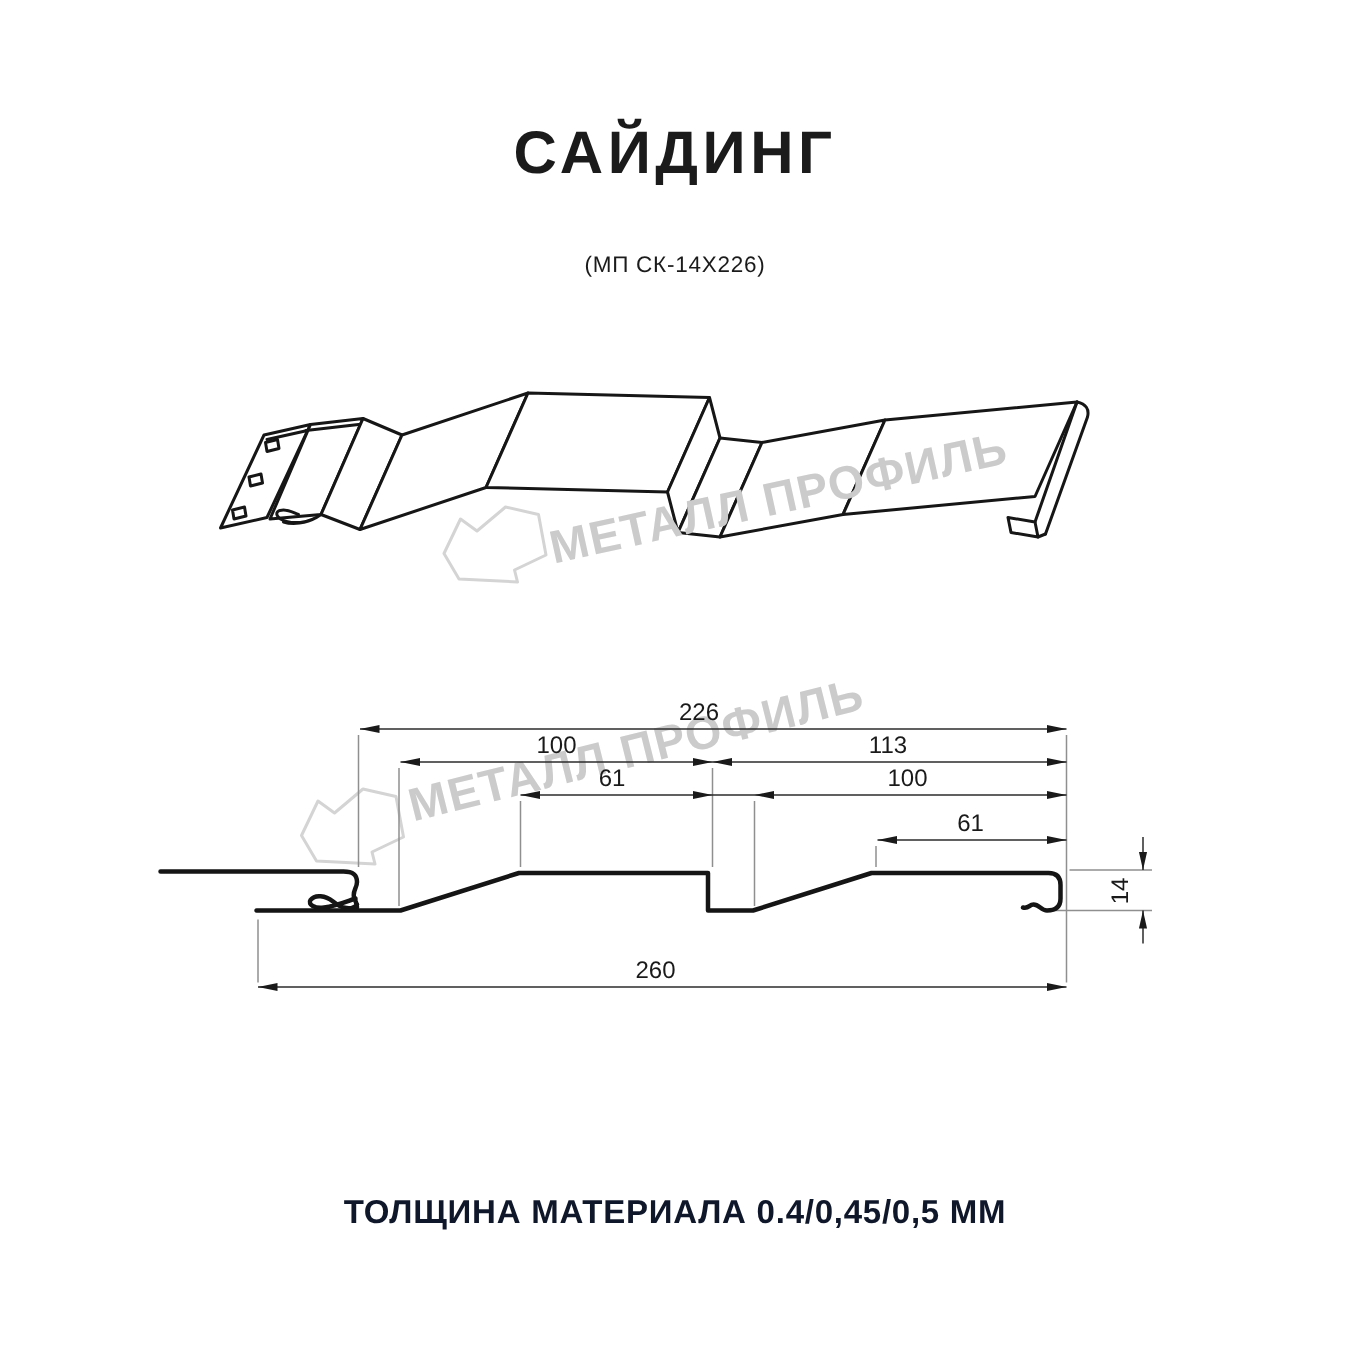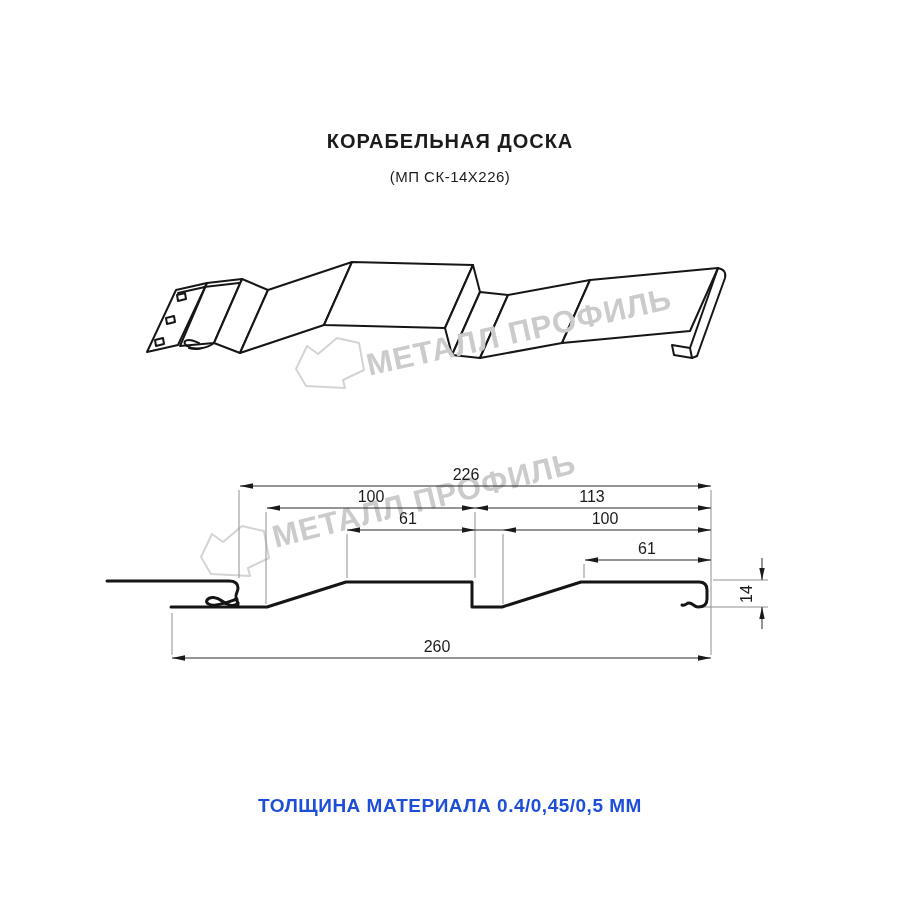--- a/index.html
+++ b/index.html
@@ -3,37 +3,37 @@
 <meta charset="utf-8">
 <style>
   html,body{margin:0;padding:0;background:#ffffff;}
   .canvas{position:relative;width:900px;height:900px;background:#fff;overflow:hidden;
           font-family:"Liberation Sans","DejaVu Sans",sans-serif;}
   .hdr{position:absolute;left:0;width:900px;text-align:center;color:#1b1b1b;}
   .hdr-title{top:80px;font-size:40px;font-weight:bold;letter-spacing:3px;}
   .hdr-sub{top:130px;font-size:20px;font-weight:600;letter-spacing:1px;}
   .hdr-model{top:168px;font-size:15px;font-weight:500;letter-spacing:0.5px;}
   .ftr{position:absolute;top:795px;left:0;width:900px;text-align:center;
-       font-size:19px;font-weight:600;letter-spacing:0.5px;color:#1d4ed8;}
+       font-size:22px;font-weight:600;letter-spacing:0.5px;color:#0f172a;}
   .wm-text{position:absolute;font-weight:bold;font-size:31px;letter-spacing:1px;
            color:#cbcbcb;white-space:nowrap;transform-origin:left center;}
   .wm1t{left:367px;top:348px;transform:rotate(-12.5deg);}
   .wm2t{left:273px;top:520px;transform:rotate(-14deg);}
   svg{position:absolute;}
   .svg3d{left:138px;top:248px;}
   .svg2d{left:95px;top:460px;}
   .wmlogo{left:0;top:0;}
   .dimtxt{font-family:"Liberation Sans","DejaVu Sans",sans-serif;font-size:16px;fill:#1a1a1a;}
 </style>
 </head>
 <body>
 
 <div class="canvas">
 
-  <div class="hdr hdr-sub">КОРАБЕЛЬНАЯ ДОСКА</div>
+  <div class="hdr hdr-title">САЙДИНГ</div>
   <div class="hdr hdr-model">(МП СК-14Х226)</div>
 
   <svg class="svg3d" width="606" height="136" viewBox="138 248 606 136">
     <g fill="#ffffff" stroke="#161616" stroke-width="2" stroke-linejoin="round" stroke-linecap="round">
 
       <path d="M147,352 L176,290 L207,283 L178,345 Z"></path>
       <path fill="none" d="M178,293 L205,287"></path>
       <path d="M177,295 l8,-2 l1,6 l-8,2 Z"></path>
       <path d="M166,318 l8,-2 l1,6 l-8,2 Z"></path>
       <path d="M155,340 l8,-2 l1,6 l-8,2 Z"></path>

